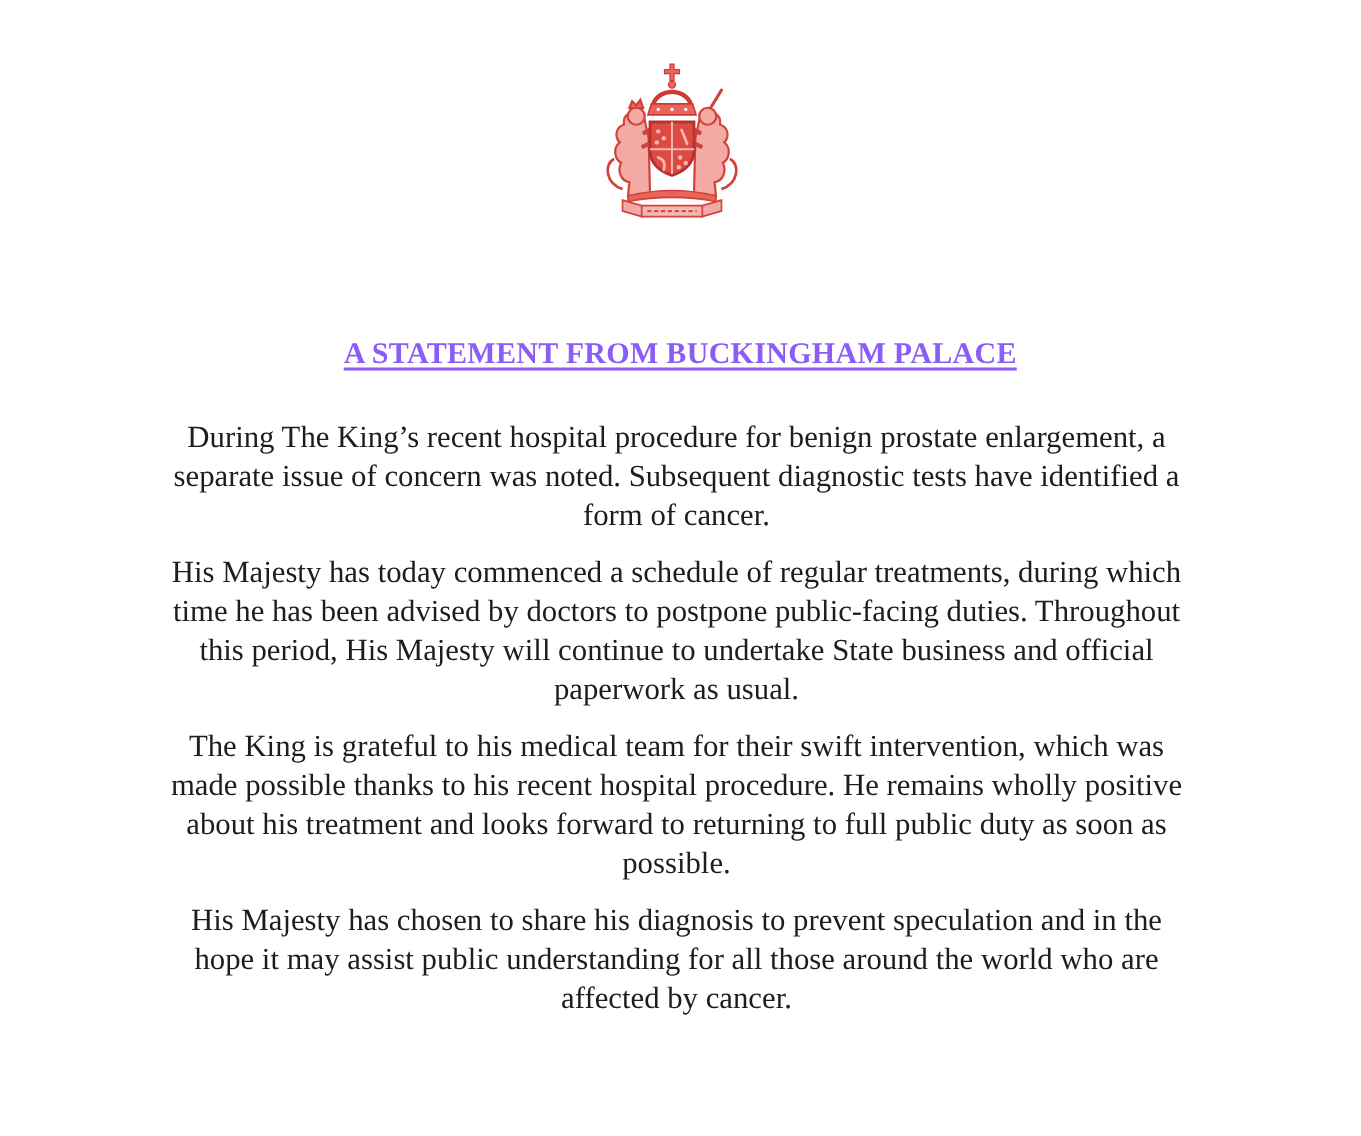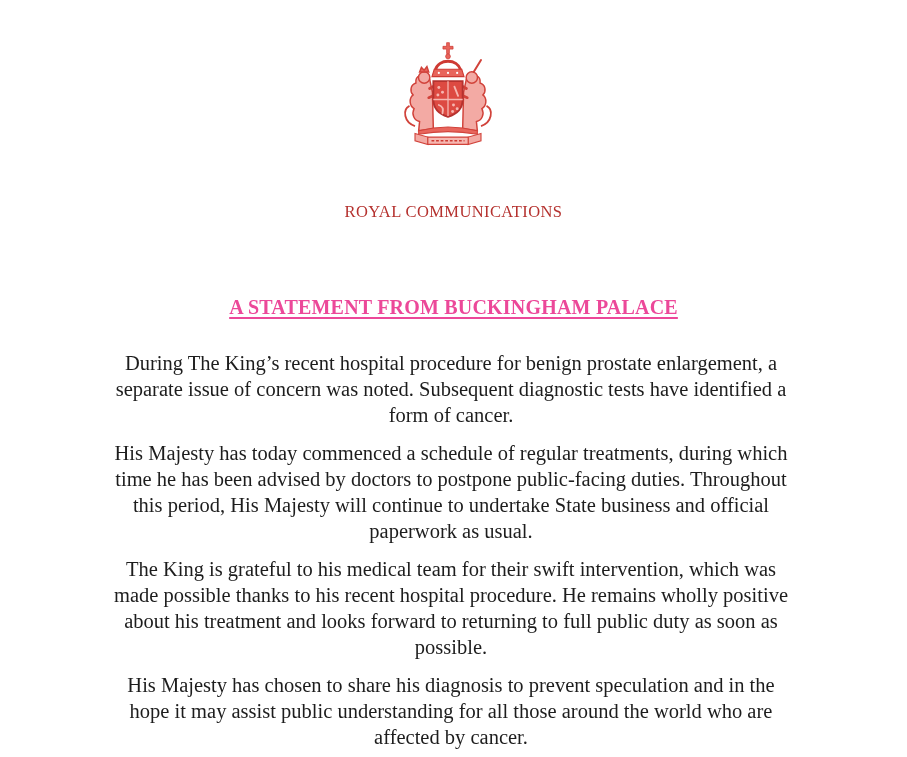--- a/index.html
+++ b/index.html
@@ -32,21 +32,21 @@
     margin-top: 74px;
     text-align: center;
     font-family: "Liberation Serif", serif;
   }
   .title-text {
     font-size: 20px;
     font-weight: bold;
     letter-spacing: 0.2px;
     text-decoration: underline;
     text-underline-offset: 3px;
-    color: #ec4899;
+    color: #8b5cf6;
   }
   .body-col {
     width: 678px;
     margin: 31px 0 0 112px;
   }
   .body-col p {
     margin: 0 0 12px 0;
     font-size: 20.5px;
     line-height: 26px;
     color: #1d1d1d;
@@ -107,21 +107,20 @@
       <g stroke="#d1423a" stroke-width="1.2">
         <path d="M28,98 Q60,90 92,98 L92,102 Q60,96 28,102 Z" fill="#e8655c"></path>
         <path d="M24,101 l14,4 v8 l-14,-4 z" fill="#f3aaa4"></path>
         <path d="M96,101 l-14,4 v8 l14,-4 z" fill="#f3aaa4"></path>
         <path d="M38,105 h44 v8 h-44 z" fill="#f6b7b1"></path>
         <path d="M42,109 h36" stroke="#ce3a33" stroke-width="1.4" stroke-dasharray="3,2" fill="none"></path>
       </g>
     </svg>
   </div>
 
-  <div class="org-name">ROYAL COMMUNICATIONS</div>
 
   <div class="title-wrap">
     <span class="title-text">A STATEMENT FROM BUCKINGHAM PALACE</span>
   </div>
 
   <div class="body-col">
     <p>During The King’s recent hospital procedure for benign prostate enlargement, a separate issue of concern was noted. Subsequent diagnostic tests have identified a form of cancer.</p>
     <p>His Majesty has today commenced a schedule of regular treatments, during which time he has been advised by doctors to postpone public-facing duties. Throughout this period, His Majesty will continue to undertake State business and official paperwork as usual.</p>
     <p>The King is grateful to his medical team for their swift intervention, which was made possible thanks to his recent hospital procedure. He remains wholly positive about his treatment and looks forward to returning to full public duty as soon as possible.</p>
     <p>His Majesty has chosen to share his diagnosis to prevent speculation and in the hope it may assist public understanding for all those around the world who are affected by cancer.</p>

